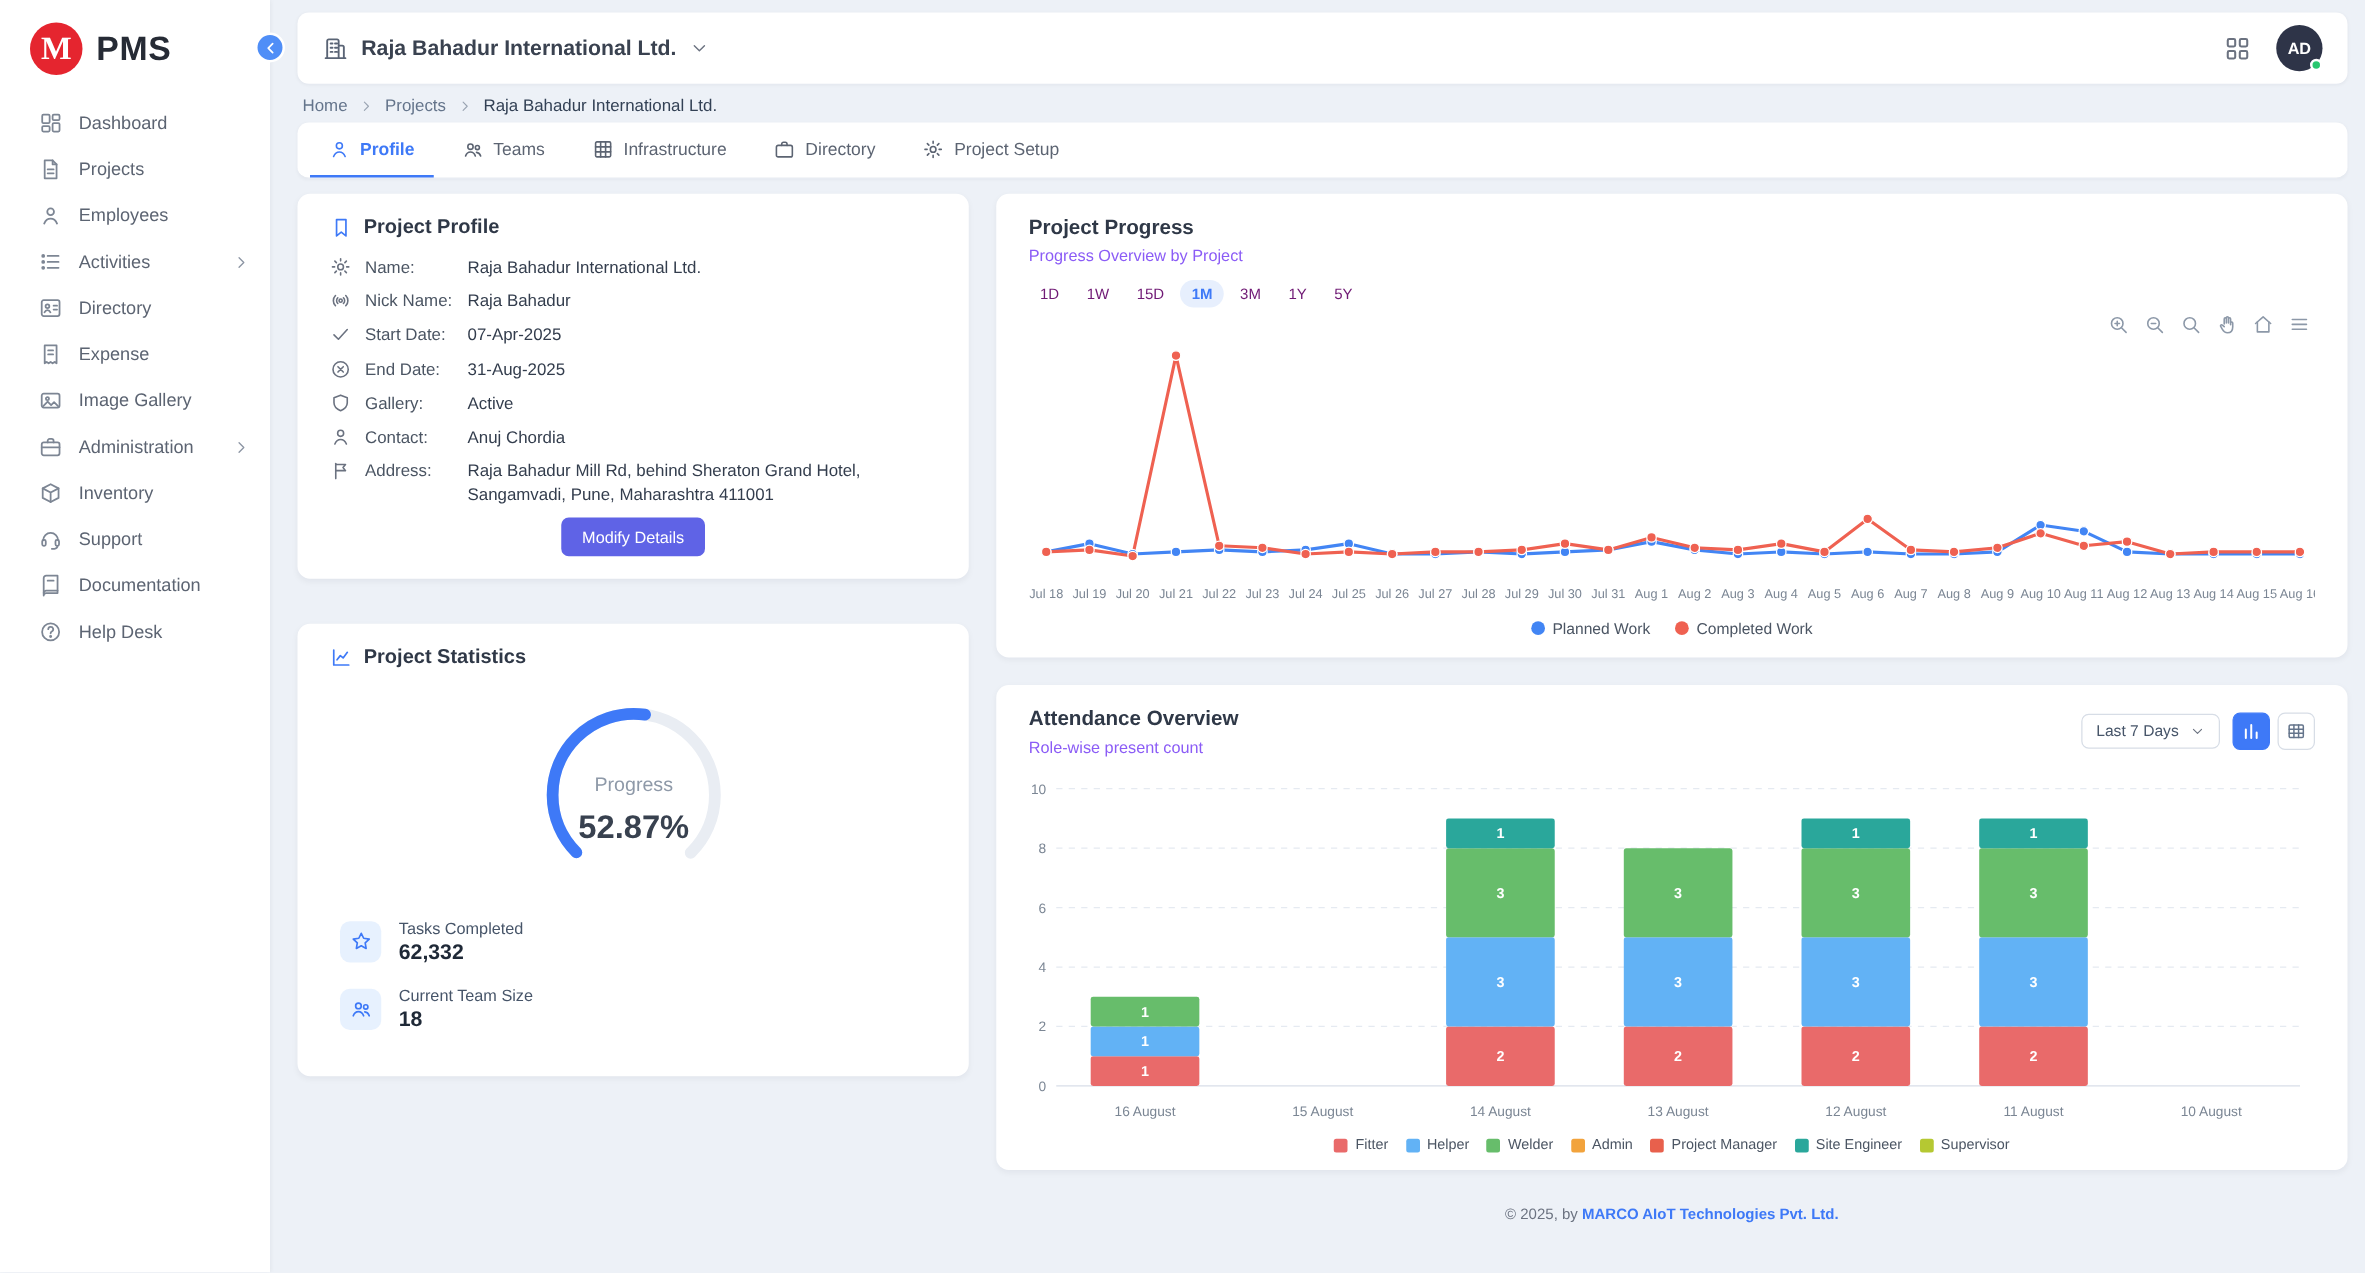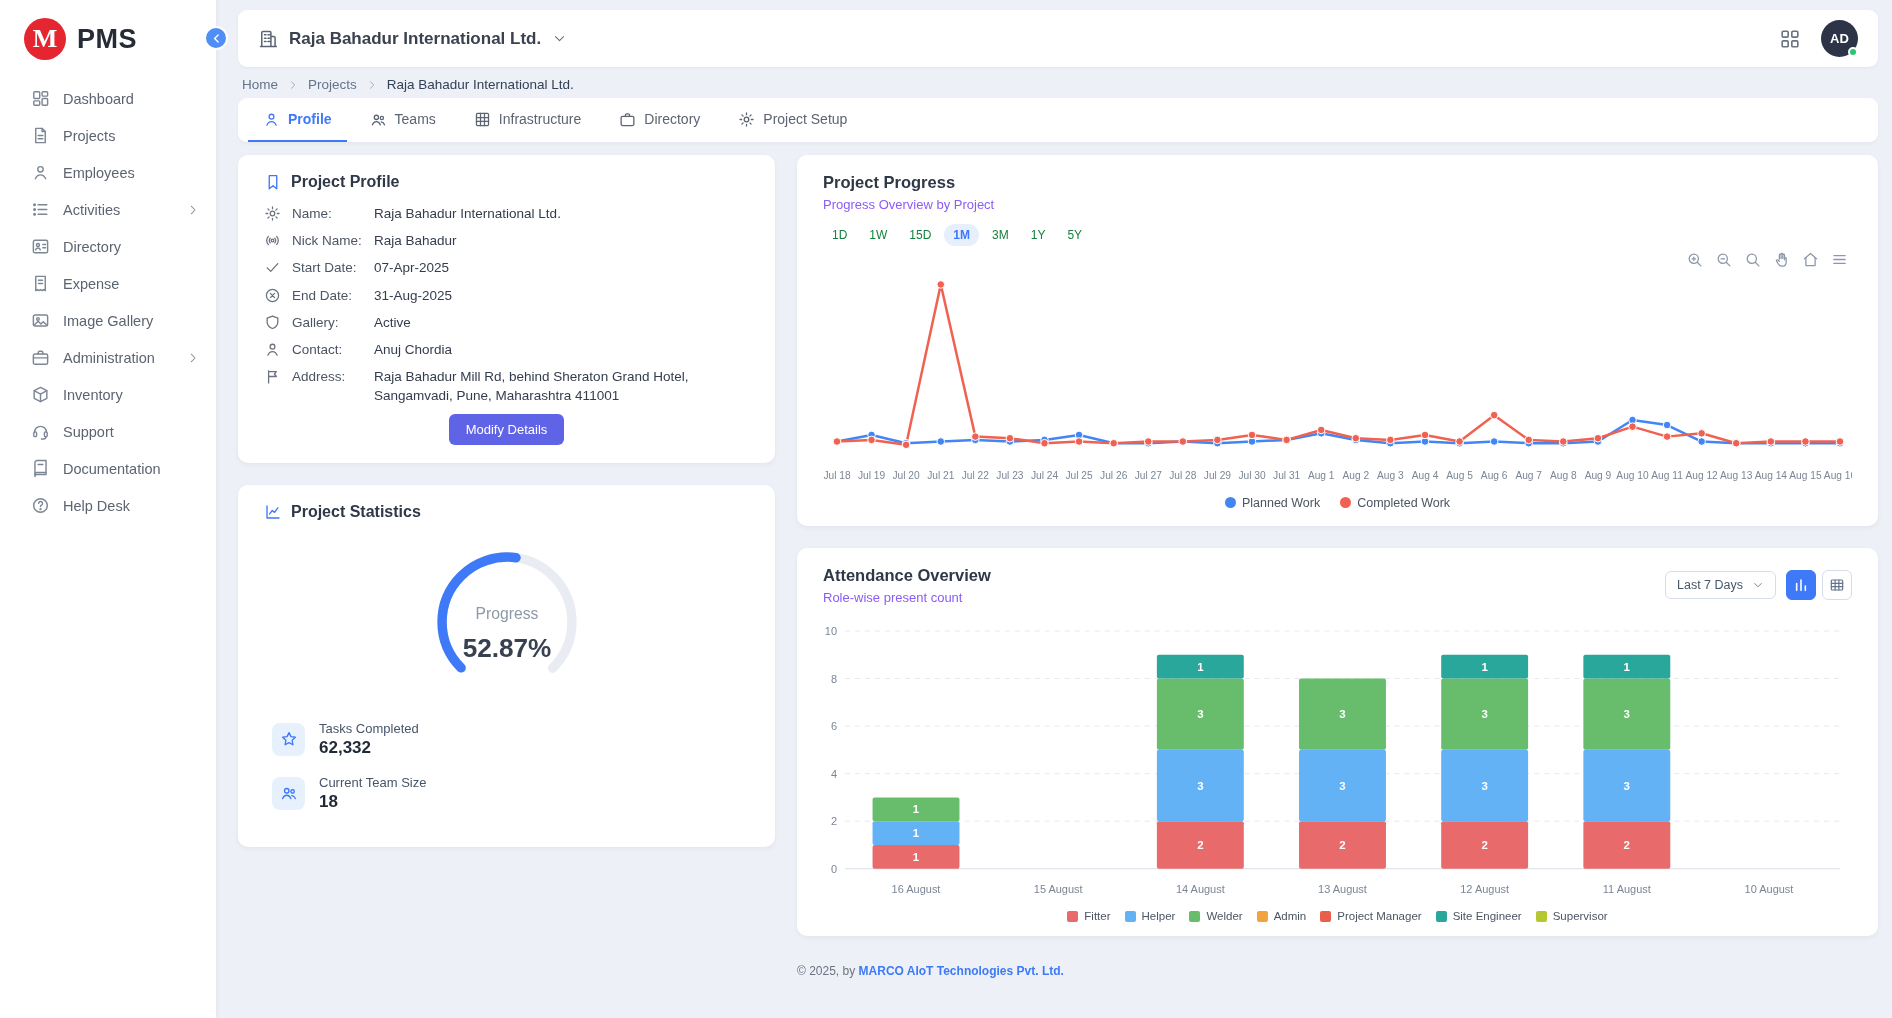--- a/index.html
+++ b/index.html
@@ -37,21 +37,21 @@
 .bc-sep{width:12px;height:12px;color:#9aa4b2;}
 .bc-item{cursor:pointer;}
 .bc-item.current{color:#334155;}
 
 .tabs{margin-top:6px;background:#fff;border-radius:9px;display:flex;gap:8px;padding:0 10px;height:45px;border-bottom:1px solid #e6eaf0;box-shadow:0 1px 3px rgba(15,23,42,.04);}
 .tab{display:flex;align-items:center;gap:8px;padding:0 15px;font-size:14px;color:#5c6472;border-bottom:2.5px solid transparent;cursor:pointer;}
 .tab .icon{width:17px;height:17px;}
 .tab.active{color:#3e79f7;border-bottom-color:#3e79f7;font-weight:bold;}
 
 .content{display:flex;gap:22px;margin-top:12px;align-items:flex-start;flex:1;min-height:0;}
-.left-col{width:537px;min-width:537px;display:flex;flex-direction:column;gap:22px;}
+.left-col{width:537px;min-width:537px;display:flex;flex-direction:column;gap:36px;}
 .right-col{flex:1;display:flex;flex-direction:column;gap:22px;min-width:0;}
 .card{background:#fff;border-radius:10px;box-shadow:0 2px 5px rgba(15,23,42,.05);}
 
 
 .profile-card{padding:18px 26px;}
 .card-title-row{display:flex;align-items:center;gap:9px;font-size:16px;font-weight:bold;color:#2f3847;}
 .card-title-row .icon{width:18px;height:18px;color:#3e79f7;}
 .fields{margin-top:14px;}
 .f-row{display:flex;align-items:flex-start;margin-bottom:9px;font-size:13.5px;line-height:1.35;}
 .f-row .icon{width:17px;height:17px;color:#6b7280;margin-right:11px;flex-shrink:0;}
@@ -68,21 +68,21 @@
 .stat-ic{width:33px;height:33px;border-radius:8px;background:#e7f1fe;color:#3e79f7;flex-shrink:0;}
 .stat-ic svg{width:18px;height:18px;}
 .stat-label{font-size:13px;color:#475569;}
 .stat-value{font-size:17px;font-weight:bold;color:#1f2937;margin-top:2px;}
 
 
 .progress-card{padding:18px 26px 16px;position:relative;}
 .pc-title{font-size:16.5px;font-weight:bold;color:#2f3847;}
 .pc-sub{font-size:13px;color:#8b5cf6;margin-top:5px;}
 .range-row{display:flex;gap:4px;margin-top:12px;}
-.range-btn{font-size:12px;padding:4px 9px;color:#15803d;background:transparent;border:none;border-radius:13px;cursor:pointer;font-family:inherit;}
+.range-btn{font-size:12px;padding:4px 9px;color:#701a75;background:transparent;border:none;border-radius:13px;cursor:pointer;font-family:inherit;}
 .range-btn.active{color:#3e79f7;background:#e7effd;font-weight:bold;}
 .chart-toolbar{position:absolute;right:30px;top:96px;display:flex;gap:12px;color:#8c98a8;}
 .tb-icon{width:17px;height:17px;cursor:pointer;}
 .line-svg{width:100%;height:auto;display:block;margin-top:8px;}
 .legend{display:flex;justify-content:center;align-items:flex-start;gap:20px;font-size:12.5px;color:#4b5563;margin-top:2px;flex-wrap:wrap;}
 .lg-item{display:inline-flex;align-items:center;gap:6px;cursor:pointer;}
 .lg-dot{width:11px;height:11px;border-radius:50%;display:inline-block;}
 .lg-sq{width:11px;height:11px;border-radius:2px;display:inline-block;}
 
 
@@ -99,21 +99,21 @@
 .legend-sm{font-size:11.5px;gap:14px;}
 
 
 svg text{font-family:"Liberation Sans","DejaVu Sans",sans-serif;}
 .axlbl{font-size:10.2px;fill:#7b8694;}
 .axlbl-b{font-size:11px;fill:#7b8694;}
 .seglbl{font-size:11.5px;fill:#fff;font-weight:bold;}
 .gauge-label{font-size:15px;fill:#8e99a8;}
 .gauge-value{font-size:25px;fill:#38414f;font-weight:bold;}
 
-.footer{text-align:left;font-size:12px;color:#6b7280;padding:6px 0 8px;}
+.footer{text-align:center;font-size:12px;color:#6b7280;padding:6px 0 8px;}
 .footer a{color:#3e79f7;text-decoration:none;font-weight:bold;cursor:pointer;}
 </style>
 </head>
 <body>
 
 <div class="app">
 
   <aside class="sidebar">
     <div class="logo-row">
       <div class="logo-mark">M</div>

